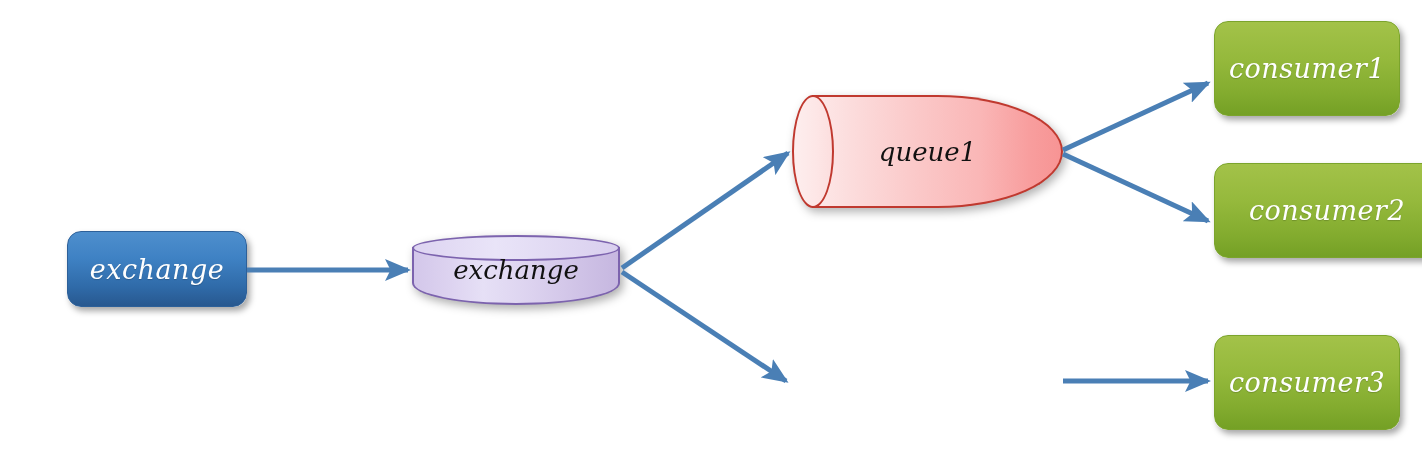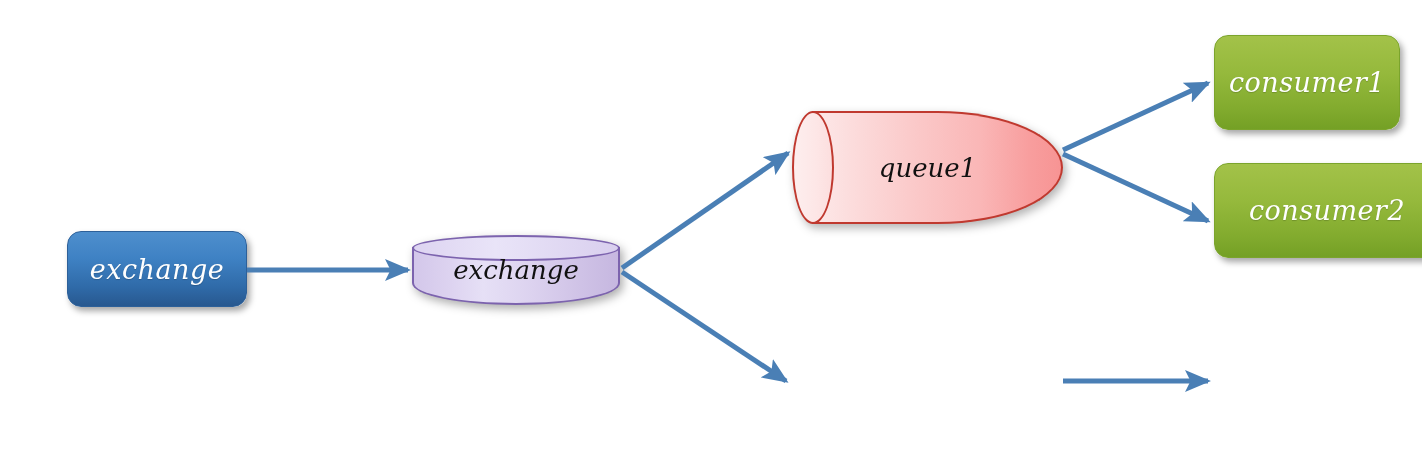--- a/index.html
+++ b/index.html
@@ -161,29 +161,32 @@
   <div class="rbox rbox-blue" style="left:67px; top:231px; width:178px; height:74px;">
     <span class="node-label">exchange</span>
   </div>
 
   <div class="vcyl" style="left:412px; top:235px; width:208px; height:70px;">
     <div class="body"></div>
     <div class="top"></div>
     <span class="node-label">exchange</span>
   </div>
 
-  <div class="hcyl" style="left:792px; top:111px; width:271px; height:113px;text-decoration:underline;">
+  <div class="hcyl" style="left:792px; top:95px; width:271px; height:113px;text-decoration:underline;">
     <div class="body"></div>
     <div class="cap"></div>
     <span class="node-label">queue1</span>
   </div>
 
 
-  <div class="rbox rbox-green" style="left:1214px; top:35px; width:184px; height:93px;text-align:right;">
+  <div class="rbox rbox-green" style="left:1214px; top:21px; width:184px; height:93px;text-align:right;">
     <span class="node-label">consumer1</span>
   </div>
 
   <div class="rbox rbox-green" style="left:1214px; top:163px; width:184px; height:93px;padding-left:40px;">
     <span class="node-label">consumer2</span>
   </div>
 
+  <div class="rbox rbox-green" style="left:1214px; top:335px; width:184px; height:93px;">
+    <span class="node-label">consumer3</span>
+  </div>
 
 </div>
 
 </body></html>

